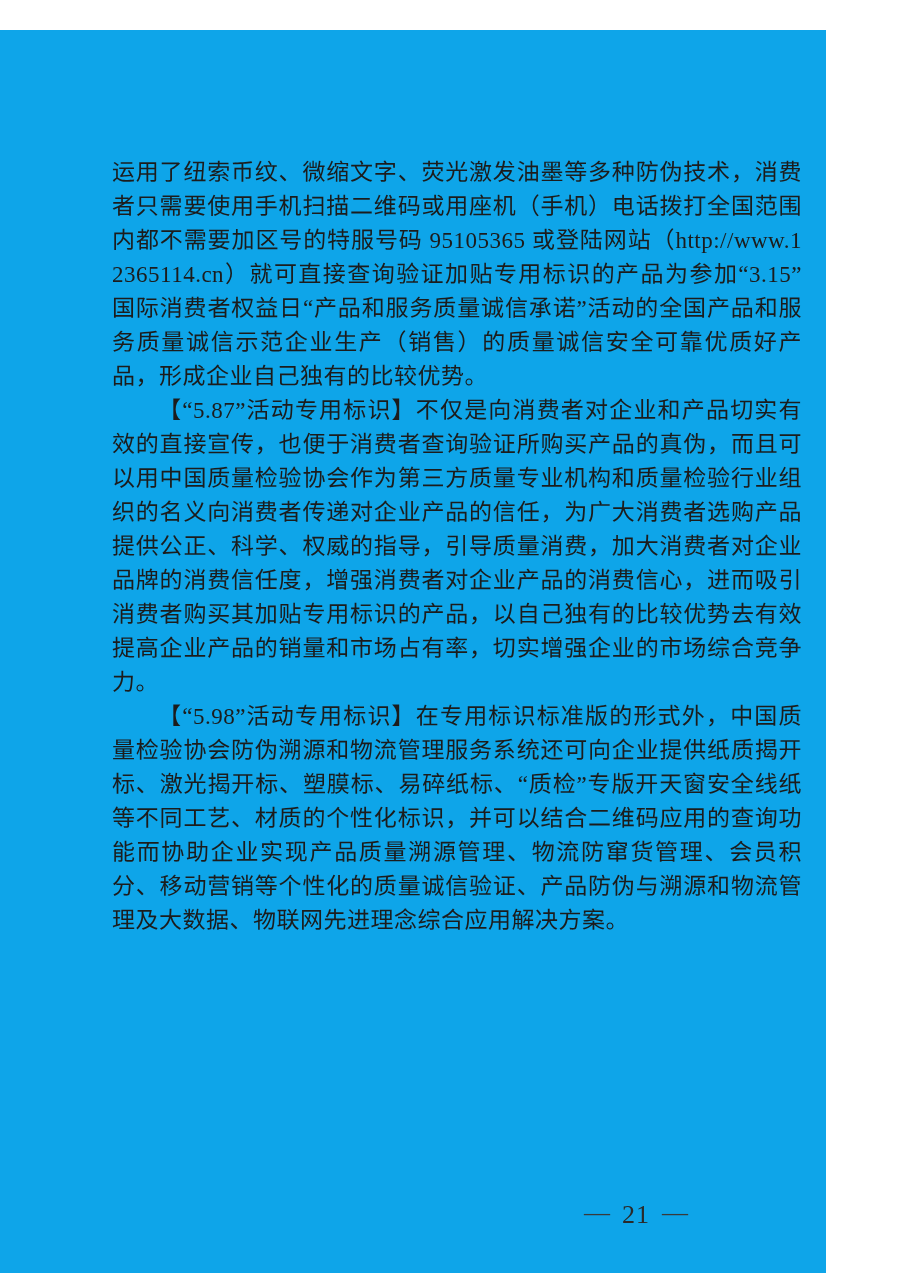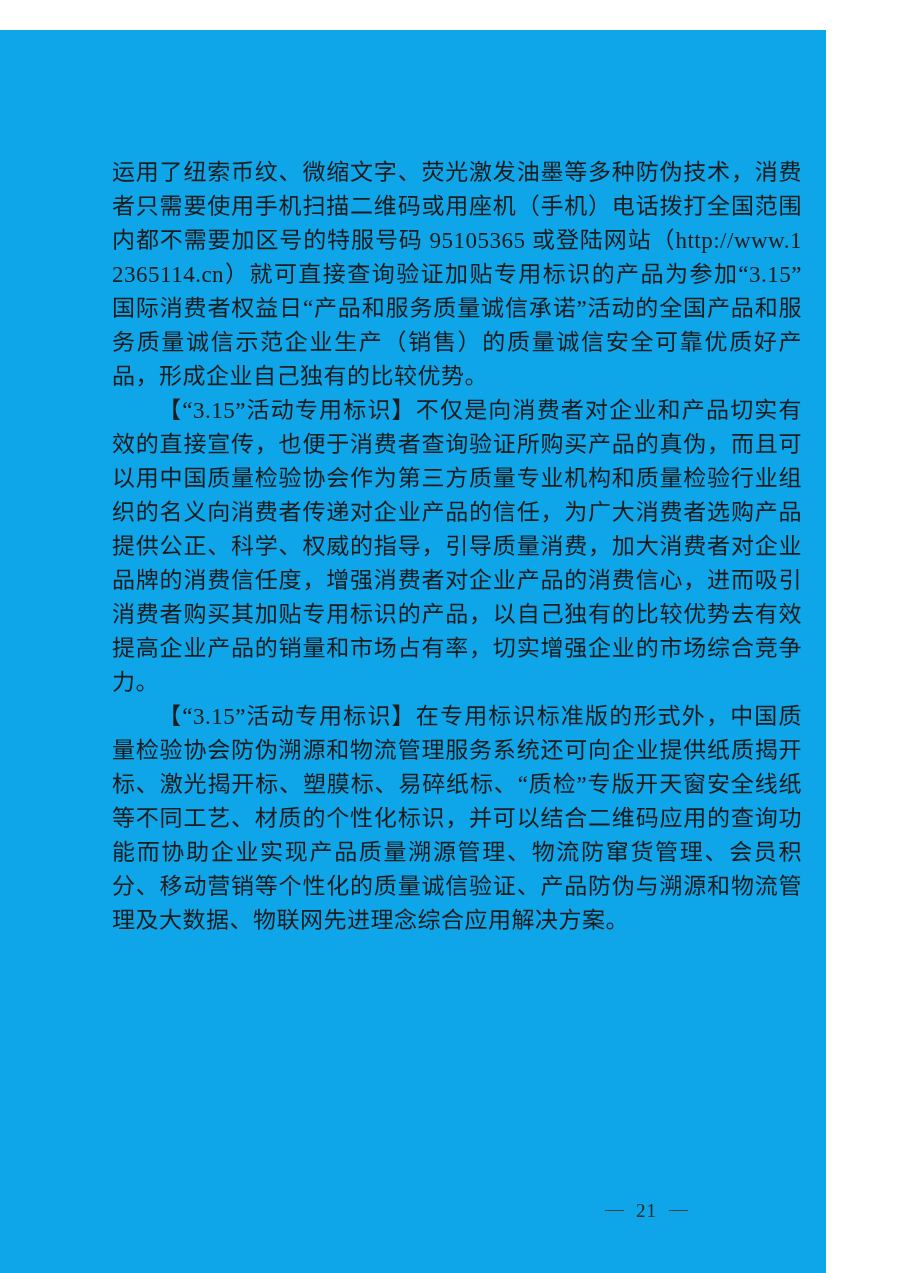--- a/index.html
+++ b/index.html
@@ -43,21 +43,21 @@
   }
   .para.indent {
     text-indent: 2em;
   }
   .footer {
     position: absolute;
     top: 1170px;
     left: 0;
     right: 126px;
     text-align: right;
-    font-size: 19px;
+    font-size: 26px;
     color: #2a2a2a;
     white-space: nowrap;
   }
   .footer .dash {
     display: inline-block;
     margin: 0 12px;
     transform: translateY(-2px);
     color: #3a3a3a;
   }
   .footer .num {
@@ -65,21 +65,21 @@
     letter-spacing: 1px;
   }
 </style>
 </head>
 <body>
 
 <div class="page">
 
   <div class="content">
     <p class="para">运用了纽索币纹、微缩文字、荧光激发油墨等多种防伪技术，消费者只需要使用手机扫描二维码或用座机（手机）电话拨打全国范围内都不需要加区号的特服号码 95105365 或登陆网站（http://www.12365114.cn）就可直接查询验证加贴专用标识的产品为参加“3.15”国际消费者权益日“产品和服务质量诚信承诺”活动的全国产品和服务质量诚信示范企业生产（销售）的质量诚信安全可靠优质好产品，形成企业自己独有的比较优势。</p>
-    <p class="para indent">【“3.15”活动专用标识】不仅是向消费者对企业和产品切实有效的直接宣传，也便于消费者查询验证所购买产品的真伪，而且可以用中国质量检验协会作为第三方质量专业机构和质量检验行业组织的名义向消费者传递对企业产品的信任，为广大消费者选购产品提供公正、科学、权威的指导，引导质量消费，加大消费者对企业品牌的消费信任度，增强消费者对企业产品的消费信心，进而吸引消费者购买其加贴专用标识的产品，以自己独有的比较优势去有效提高企业产品的销量和市场占有率，切实增强企业的市场综合竞争力。</p>
-    <p class="para indent">【“3.15”活动专用标识】在专用标识标准版的形式外，中国质量检验协会防伪溯源和物流管理服务系统还可向企业提供纸质揭开标、激光揭开标、塑膜标、易碎纸标、“质检”专版开天窗安全线纸等不同工艺、材质的个性化标识，并可以结合二维码应用的查询功能而协助企业实现产品质量溯源管理、物流防窜货管理、会员积分、移动营销等个性化的质量诚信验证、产品防伪与溯源和物流管理及大数据、物联网先进理念综合应用解决方案。</p>
+    <p class="para indent">【“5.87”活动专用标识】不仅是向消费者对企业和产品切实有效的直接宣传，也便于消费者查询验证所购买产品的真伪，而且可以用中国质量检验协会作为第三方质量专业机构和质量检验行业组织的名义向消费者传递对企业产品的信任，为广大消费者选购产品提供公正、科学、权威的指导，引导质量消费，加大消费者对企业品牌的消费信任度，增强消费者对企业产品的消费信心，进而吸引消费者购买其加贴专用标识的产品，以自己独有的比较优势去有效提高企业产品的销量和市场占有率，切实增强企业的市场综合竞争力。</p>
+    <p class="para indent">【“5.98”活动专用标识】在专用标识标准版的形式外，中国质量检验协会防伪溯源和物流管理服务系统还可向企业提供纸质揭开标、激光揭开标、塑膜标、易碎纸标、“质检”专版开天窗安全线纸等不同工艺、材质的个性化标识，并可以结合二维码应用的查询功能而协助企业实现产品质量溯源管理、物流防窜货管理、会员积分、移动营销等个性化的质量诚信验证、产品防伪与溯源和物流管理及大数据、物联网先进理念综合应用解决方案。</p>
   </div>
 
   <div class="footer">
     <span class="dash">—</span><span class="num">21</span><span class="dash">—</span>
   </div>
 
 </div>
 
 </body></html>

